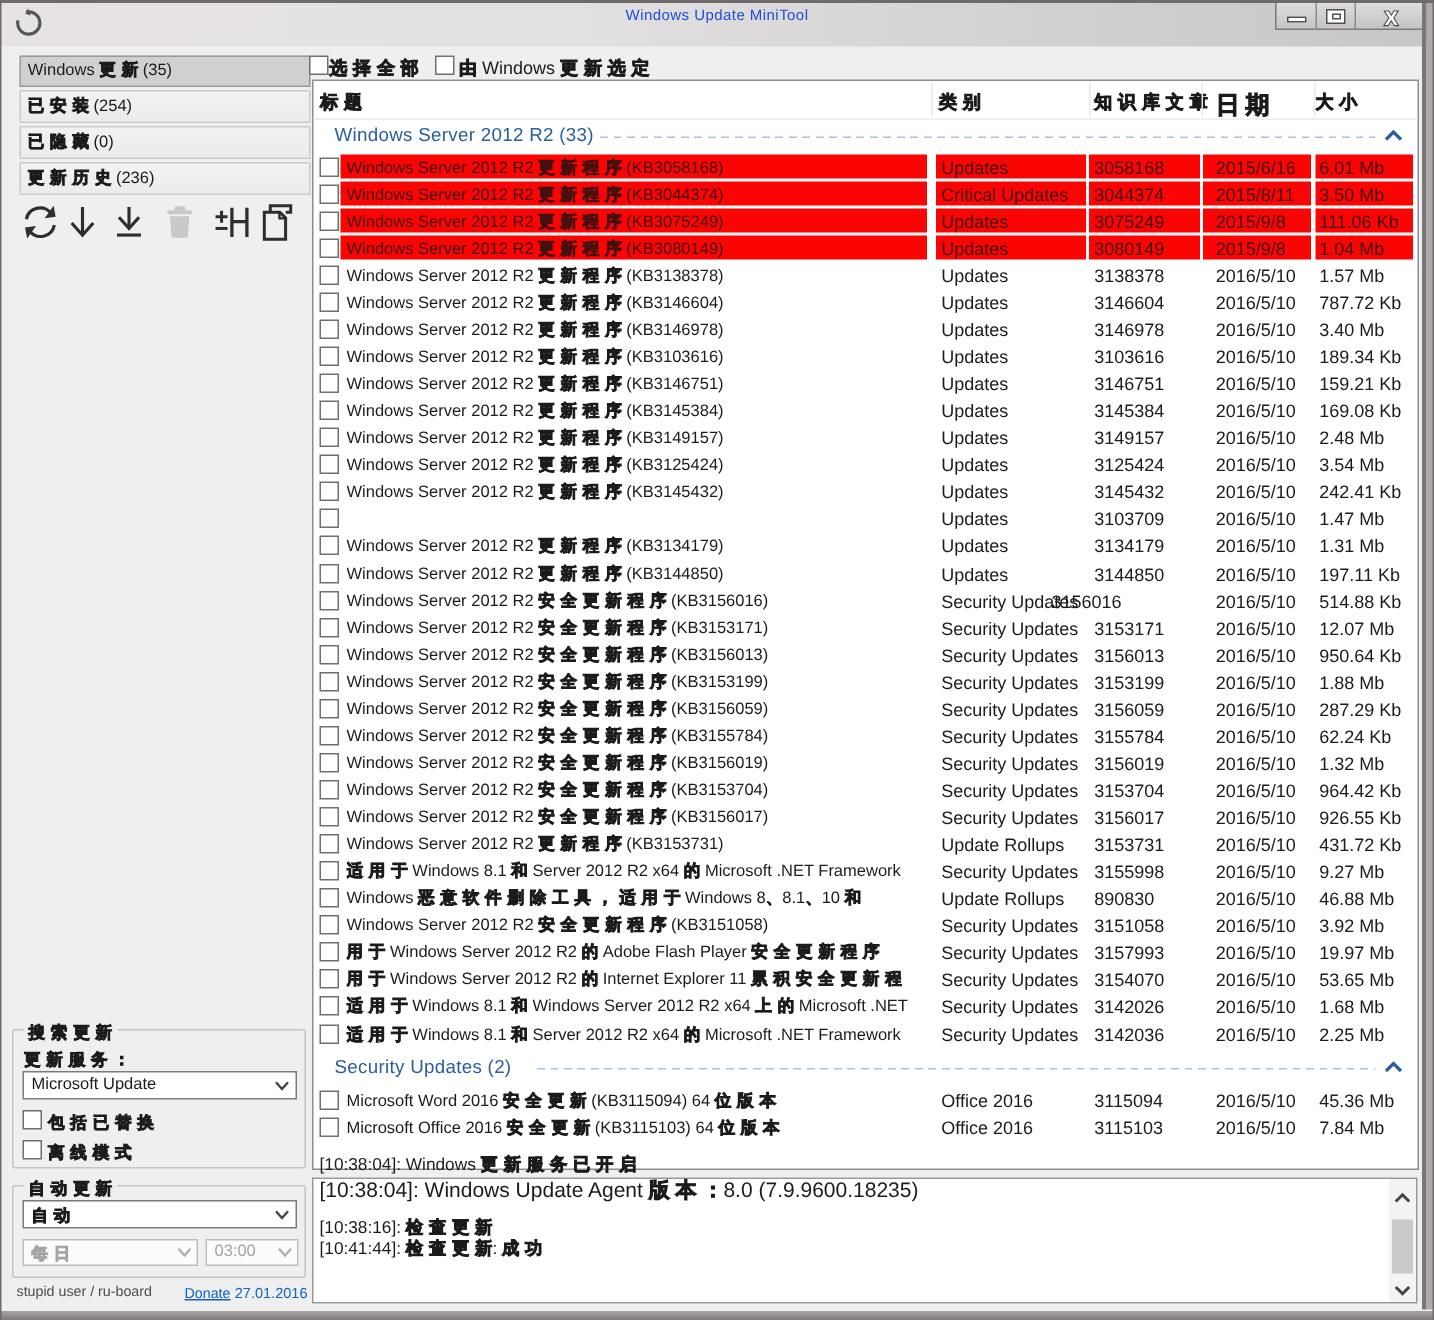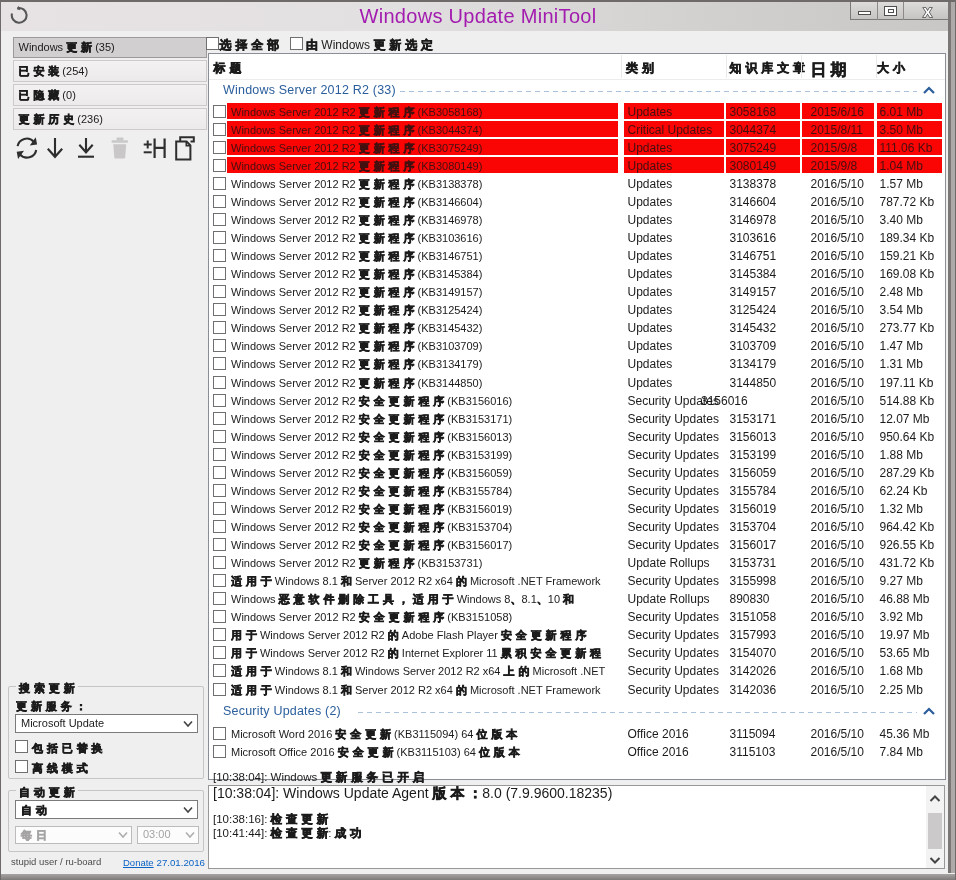--- a/index.html
+++ b/index.html
@@ -20,21 +20,21 @@
 .lbl{font-size:11px}
 </style></head>
 <body>
 
 <div class="a" style="left:0;top:0;width:956px;height:880px;border:1px solid #6e6a6a;border-bottom:none;z-index:50;pointer-events:none"></div>
 <div class="a" style="left:0;top:0;width:956px;height:2px;background:#6e6a6a;z-index:51"></div>
 <div class="a" style="left:0;top:874px;width:956px;height:6px;background:linear-gradient(#a8a4a4,#7e7a7a);z-index:49"></div>
 <div class="a" style="left:951px;top:2px;width:5px;height:871px;background:#aeaaaa;z-index:48"></div>
 <div class="a" style="left:947.5px;top:2px;width:3.5px;height:871px;background:#7b7777;z-index:47"></div>
 <div class="a" style="left:1px;top:1px;width:954px;height:30px;background:linear-gradient(90deg,#e7e3e4 0%,#e3e0e1 40%,#d2cfcf 75%,#c9c6c6 100%)"></div>
-<div class="a" style="left:352px;top:5px;width:252px;font-size:20px;letter-spacing:0.3px;color:#a21caf;text-align:center">Windows Update MiniTool</div>
+<div class="a" style="left:352px;top:5px;width:252px;font-size:10px;letter-spacing:0.3px;color:#1d4ed8;text-align:center">Windows Update MiniTool</div>
 <svg class="a" style="left:9px;top:5px" width="20" height="19" viewBox="0 0 20 19">
 <path d="M 3.0 8.6 A 7.4 7.4 0 1 0 8.4 3.2" fill="none" stroke="#565656" stroke-width="2.1"></path>
 <path d="M 9.6 0.7 L 7.9 4.2 L 11.5 5.3 Z" fill="#565656"></path>
 </svg>
 <div class="a" style="left:850px;top:1px;width:99px;height:19px;border:1px solid #7d7979;background:linear-gradient(#dedbdb,#c6c3c3)"></div>
 <div class="a" style="left:877px;top:2px;width:1px;height:18px;background:#8d8989"></div>
 <div class="a" style="left:903px;top:2px;width:1px;height:18px;background:#8d8989"></div>
 <div class="a" style="left:858px;top:10.5px;width:13px;height:4.5px;background:#fdfdfd;border:1px solid #4e4e4e"></div>
 <div class="a" style="left:884px;top:5.5px;width:13px;height:10.5px;background:#fdfdfd;border:1px solid #4e4e4e"></div>
 <div class="a" style="left:887.5px;top:8.5px;width:6px;height:4.5px;background:#fdfdfd;border:1.5px solid #4e4e4e"></div>
@@ -245,25 +245,24 @@
     <div class="cell" style="left:522.5px">3125424</div>
     <div class="cell" style="left:603.5px">2016/5/10</div>
     <div class="cell" style="left:672.5px">3.54 Mb</div>
   </div>
 <div class="row" style="top:319.31999999999994px">
     <div class="cb" style="left:6px;top:2px"></div>
     <div class="tcell">Windows Server 2012 R2 <i>更新程序</i> (KB3145432)</div>
     <div class="cell" style="left:420.5px">Updates</div>
     <div class="cell" style="left:522.5px">3145432</div>
     <div class="cell" style="left:603.5px">2016/5/10</div>
-    <div class="cell" style="left:672.5px">273.77 Kb</div>
+    <div class="cell" style="left:672.5px">242.41 Kb</div>
   </div>
 <div class="row" style="top:337.38px">
     <div class="cb" style="left:6px;top:2px"></div>
-    <div class="tcell">Windows Server 2012 R2 <i>更新程序</i> (KB3103709)</div>
     <div class="cell" style="left:420.5px">Updates</div>
     <div class="cell" style="left:522.5px">3103709</div>
     <div class="cell" style="left:603.5px">2016/5/10</div>
     <div class="cell" style="left:672.5px">1.47 Mb</div>
   </div>
 <div class="row" style="top:355.43999999999994px">
     <div class="cb" style="left:6px;top:2px"></div>
     <div class="tcell">Windows Server 2012 R2 <i>更新程序</i> (KB3134179)</div>
     <div class="cell" style="left:420.5px">Updates</div>
     <div class="cell" style="left:522.5px">3134179</div>

